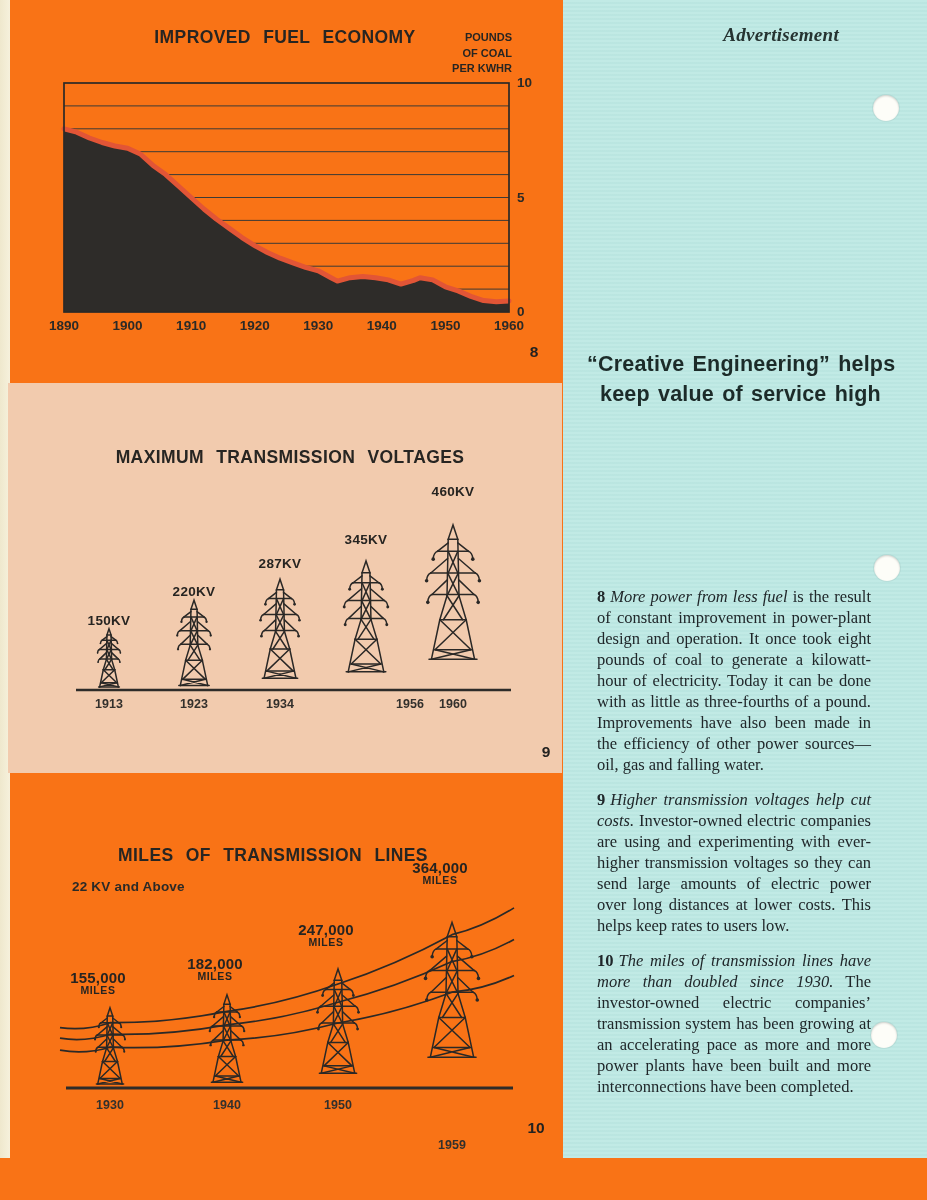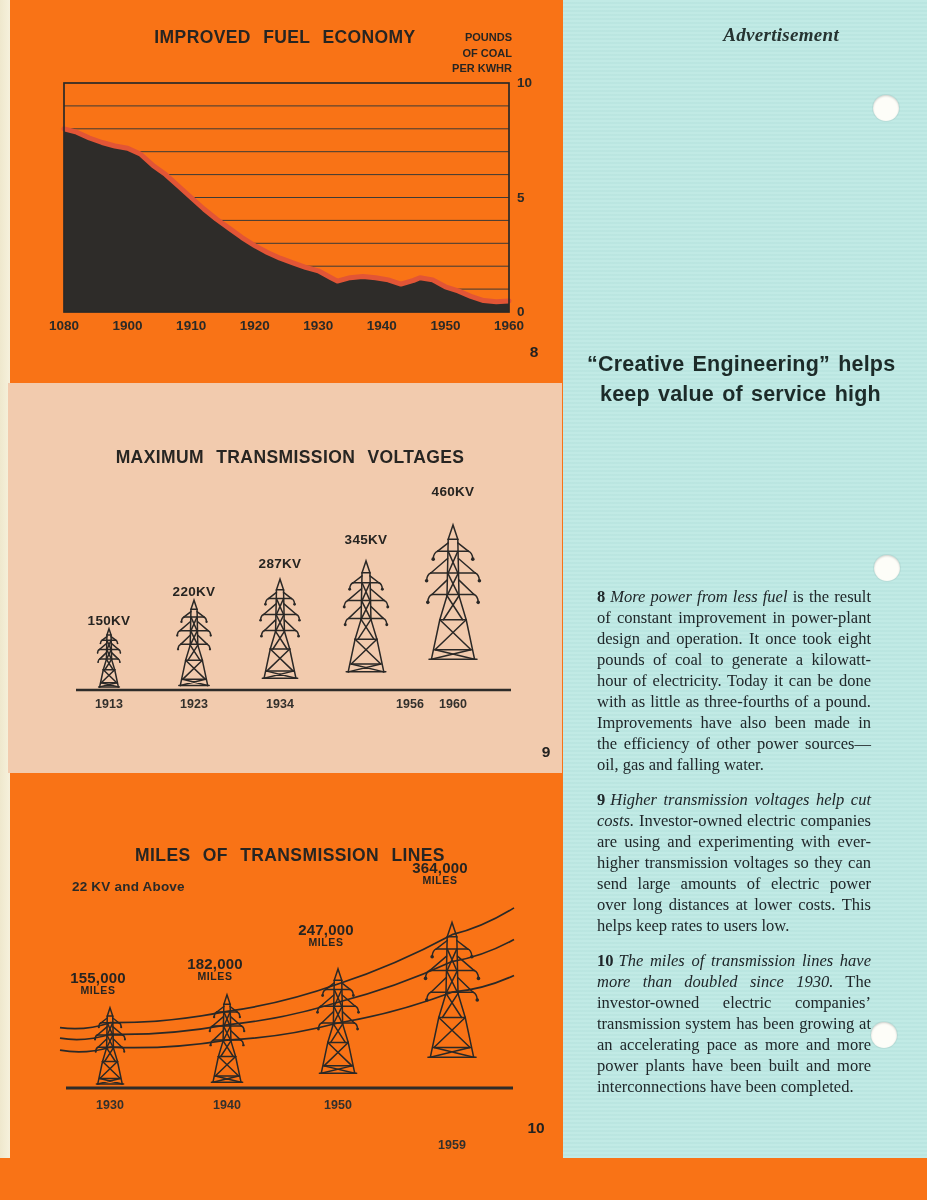--- a/index.html
+++ b/index.html
@@ -61,21 +61,21 @@
       <line x1="1" x2="446" y1="115.5" y2="115.5" stroke="#3c3a36" stroke-width="1"></line>
       <line x1="1" x2="446" y1="92.6" y2="92.6" stroke="#3c3a36" stroke-width="1"></line>
       <line x1="1" x2="446" y1="69.70000000000002" y2="69.70000000000002" stroke="#3c3a36" stroke-width="1"></line>
       <line x1="1" x2="446" y1="46.79999999999998" y2="46.79999999999998" stroke="#3c3a36" stroke-width="1"></line>
       <line x1="1" x2="446" y1="23.900000000000006" y2="23.900000000000006" stroke="#3c3a36" stroke-width="1"></line>
       <path d="M1.0,46.8 L 13.7,50.2 L 26.4,56.0 L 39.1,60.5 L 51.9,64.0 L 64.6,66.3 L 77.3,72.0 L 90.0,83.4 L 102.7,92.6 L 115.4,104.0 L 128.1,115.5 L 140.9,127.0 L 153.6,137.3 L 166.3,146.4 L 179.0,155.6 L 191.7,163.6 L 204.4,170.5 L 217.1,176.2 L 229.9,180.8 L 242.6,185.3 L 255.3,188.8 L 268.0,195.7 L 274.4,199.1 L 287.1,195.7 L 299.8,194.5 L 312.5,195.7 L 325.2,197.9 L 337.9,202.1 L 350.6,198.4 L 357.0,195.7 L 369.7,197.9 L 382.4,204.8 L 395.1,208.9 L 407.9,214.4 L 420.6,218.6 L 433.3,219.7 L 446.0,219.0 L446,230 L1,230 Z" fill="#2e2c29" stroke="none"></path>
       <path d="M1.0,46.8 L 13.7,50.2 L 26.4,56.0 L 39.1,60.5 L 51.9,64.0 L 64.6,66.3 L 77.3,72.0 L 90.0,83.4 L 102.7,92.6 L 115.4,104.0 L 128.1,115.5 L 140.9,127.0 L 153.6,137.3 L 166.3,146.4 L 179.0,155.6 L 191.7,163.6 L 204.4,170.5 L 217.1,176.2 L 229.9,180.8 L 242.6,185.3 L 255.3,188.8 L 268.0,195.7 L 274.4,199.1 L 287.1,195.7 L 299.8,194.5 L 312.5,195.7 L 325.2,197.9 L 337.9,202.1 L 350.6,198.4 L 357.0,195.7 L 369.7,197.9 L 382.4,204.8 L 395.1,208.9 L 407.9,214.4 L 420.6,218.6 L 433.3,219.7 L 446.0,219.0" fill="none" stroke="#e25536" stroke-width="5" stroke-linejoin="round" stroke-linecap="round"></path>
       <rect x="1" y="1" width="445" height="229" fill="none" stroke="#2c2a27" stroke-width="1.7"></rect>
     </svg>
   <div id="fuel-xlabels" style="position:absolute;left:63px;top:318px;width:447px;height:18px;">
-      <div class="tick" style="left: 1px; top: 0px;">1080</div>
+      <div class="tick" style="left: 1px; top: 0px;">1890</div>
       <div class="tick" style="left: 64.5714px; top: 0px;">1900</div>
       <div class="tick" style="left: 128.143px; top: 0px;">1910</div>
       <div class="tick" style="left: 191.714px; top: 0px;">1920</div>
       <div class="tick" style="left: 255.286px; top: 0px;">1930</div>
       <div class="tick" style="left: 318.857px; top: 0px;">1940</div>
       <div class="tick" style="left: 382.429px; top: 0px;">1950</div>
       <div class="tick" style="left: 446px; top: 0px;">1960</div>
     </div>
   <div id="fuel-ylabels" style="position:absolute;left:517px;top:82px;width:30px;height:231px;">
       <div class="ytick" style="left: 0px; top: -7px;">10</div>
@@ -89,21 +89,21 @@
   <svg id="volt-svg" style="left:70px;top:478px;" width="450" height="245">
       <line x1="6" x2="441" y1="212" y2="212" stroke="#2e2c29" stroke-width="2.6"></line>
       <use href="#pylon" x="23.1525" y="149.75" width="31.695" height="62.25"></use>
       <use href="#pylon" x="104.957" y="120.7" width="38.086" height="91.3"></use>
       <use href="#pylon" x="187.89845" y="92.89500000000001" width="44.2031" height="119.10499999999999"></use>
       <use href="#pylon" x="271.25075" y="68.82500000000002" width="49.49849999999999" height="143.17499999999998"></use>
       <use href="#pylon" x="353.001" y="21.100000000000023" width="59.998" height="190.89999999999998"></use>
     </svg>
   <div class="fig-num" style="left:534px;top:743px;width:24px;">9</div>
 
-  <div class="chart-title" style="left:30px;top:845px;width:520px;">MILES OF TRANSMISSION LINES</div>
+  <div class="chart-title" style="left:13px;top:845px;width:520px;">MILES OF TRANSMISSION LINES</div>
   <div class="sub-note" style="left:72px;top:879px;">22 KV and Above</div>
   <svg id="miles-svg" style="left:58px;top:850px;" width="462" height="262">
       <path d="M2.0,177.6 Q27.0,181.2 52.0,172.7 Q110.5,173.1 169.0,161.4 Q224.5,153.7 280.0,134.0 Q337.0,115.4 394.0,84.7 Q425.0,77.3 456.0,57.9" fill="none" stroke="#2b2927" stroke-width="1.7"></path>
       <path d="M2.0,188.2 Q27.0,192.2 52.0,184.2 Q110.5,185.5 169.0,174.8 Q224.5,169.5 280.0,152.2 Q337.0,137.9 394.0,111.6 Q425.0,106.5 456.0,89.5" fill="none" stroke="#2b2927" stroke-width="1.7"></path>
       <path d="M2.0,200.2 Q27.0,204.7 52.0,197.2 Q110.5,199.7 169.0,190.1 Q224.5,187.6 280.0,173.0 Q337.0,163.6 394.0,142.2 Q425.0,139.8 456.0,125.5" fill="none" stroke="#2b2927" stroke-width="1.7"></path>
       <line x1="8" x2="455" y1="238" y2="238" stroke="#2e2c29" stroke-width="3"></line>
       <use href="#pylon" x="34.026315789473685" y="156.42105263157896" width="35.94736842105263" height="81.57894736842105"></use>
       <use href="#pylon" x="149.46315789473684" y="142.21052631578948" width="39.07368421052631" height="95.78947368421052"></use>
       <use href="#pylon" x="256.7" y="108" width="46.6" height="130"></use>
       <use href="#pylon" x="363.9263157894737" y="46.42105263157896" width="60.147368421052626" height="191.57894736842104"></use>

